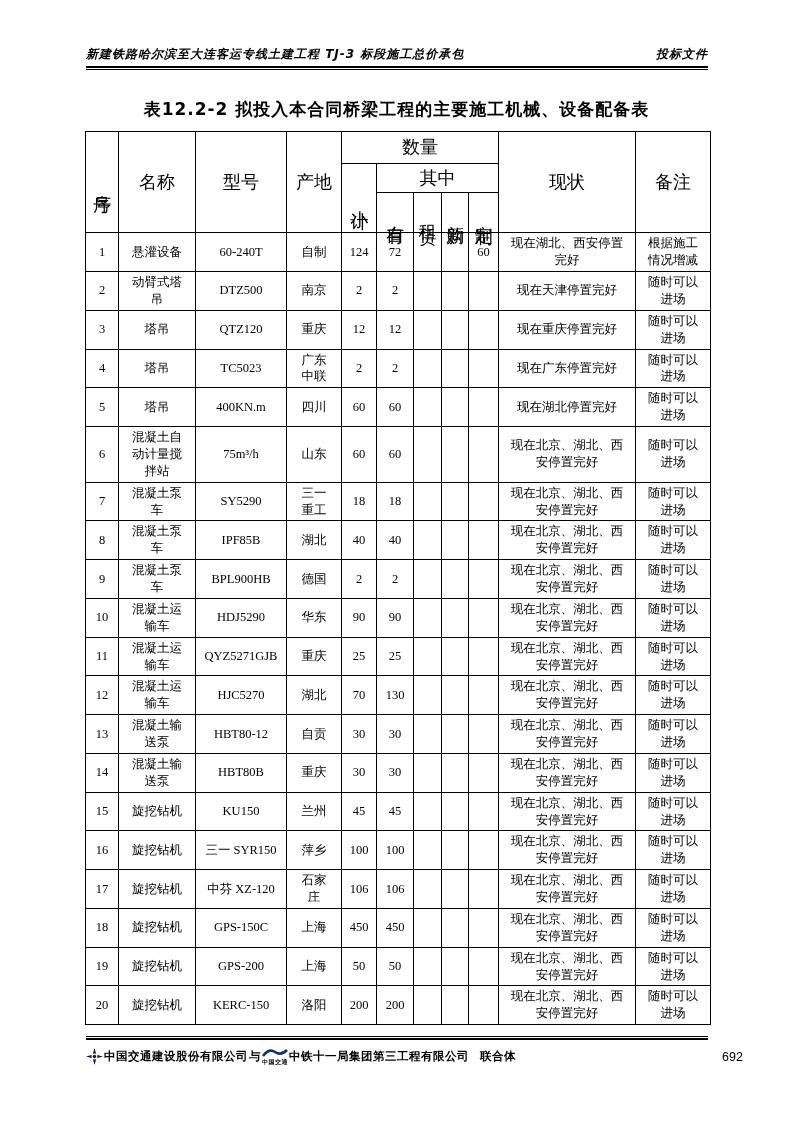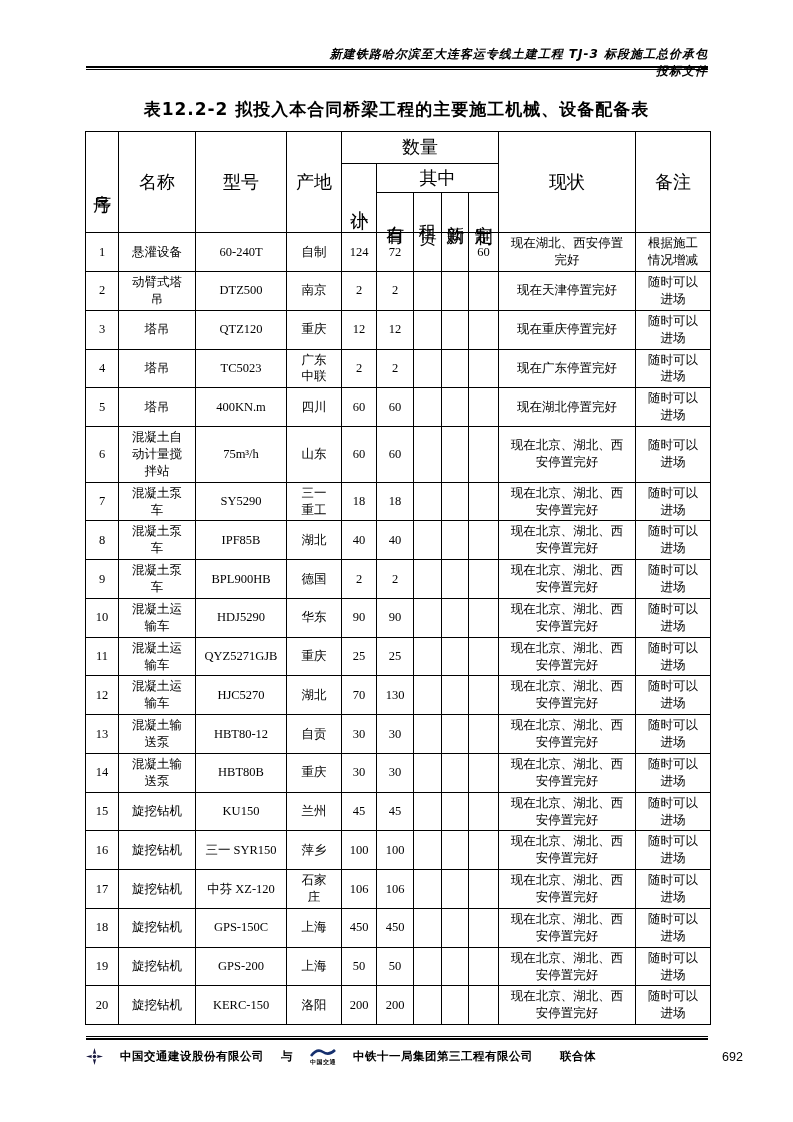--- a/index.html
+++ b/index.html
@@ -11,21 +11,20 @@
     font-family:"DejaVu Sans", sans-serif;
     overflow:hidden;
   }
 
   
   .page-header {
     position:absolute; top:46px; left:86px; width:622px;
     display:flex; justify-content:space-between; align-items:flex-end;
     font-size:12px; font-weight:bold; font-style:italic;
     letter-spacing:1px;
-    flex-direction:column;
   }
   .header-rule {
     position:absolute; top:66px; left:86px; width:622px; height:4px;
     border-top:2.5px solid #000; border-bottom:1px solid #000;
   }
 
   
   .doc-title {
     position:absolute; top:98px; left:0; width:100%;
     text-align:center; font-size:17px; font-weight:bold;
@@ -62,21 +61,21 @@
   td.col-status { padding:2px 6px; }
   td.col-remark { padding:2px 8px; }
 
   
   .footer-rule {
     position:absolute; top:1036px; left:86px; width:622px; height:4px;
     border-top:1px solid #000; border-bottom:2.5px solid #000;
   }
   .page-footer {
     position:absolute; top:1048px; left:86px; width:622px;
-    display:flex; align-items:center; gap:17px;
+    display:flex; align-items:center; gap:1px;
     font-size:11.5px; font-weight:bold; letter-spacing:0.5px;
   }
   .footer-logo { flex:0 0 auto; display:flex; align-items:center; }
   .center-logo { display:flex; flex-direction:column; align-items:center; line-height:1; }
   .center-logo .caption { font-size:6px; font-weight:bold; margin-top:1px; white-space:nowrap; }
   .joint-label { margin-left:10px; }
   .page-num {
     position:absolute; top:1050px; left:722px;
     font-size:12.5px; font-weight:normal;
     font-family:Liberation Sans, sans-serif;

